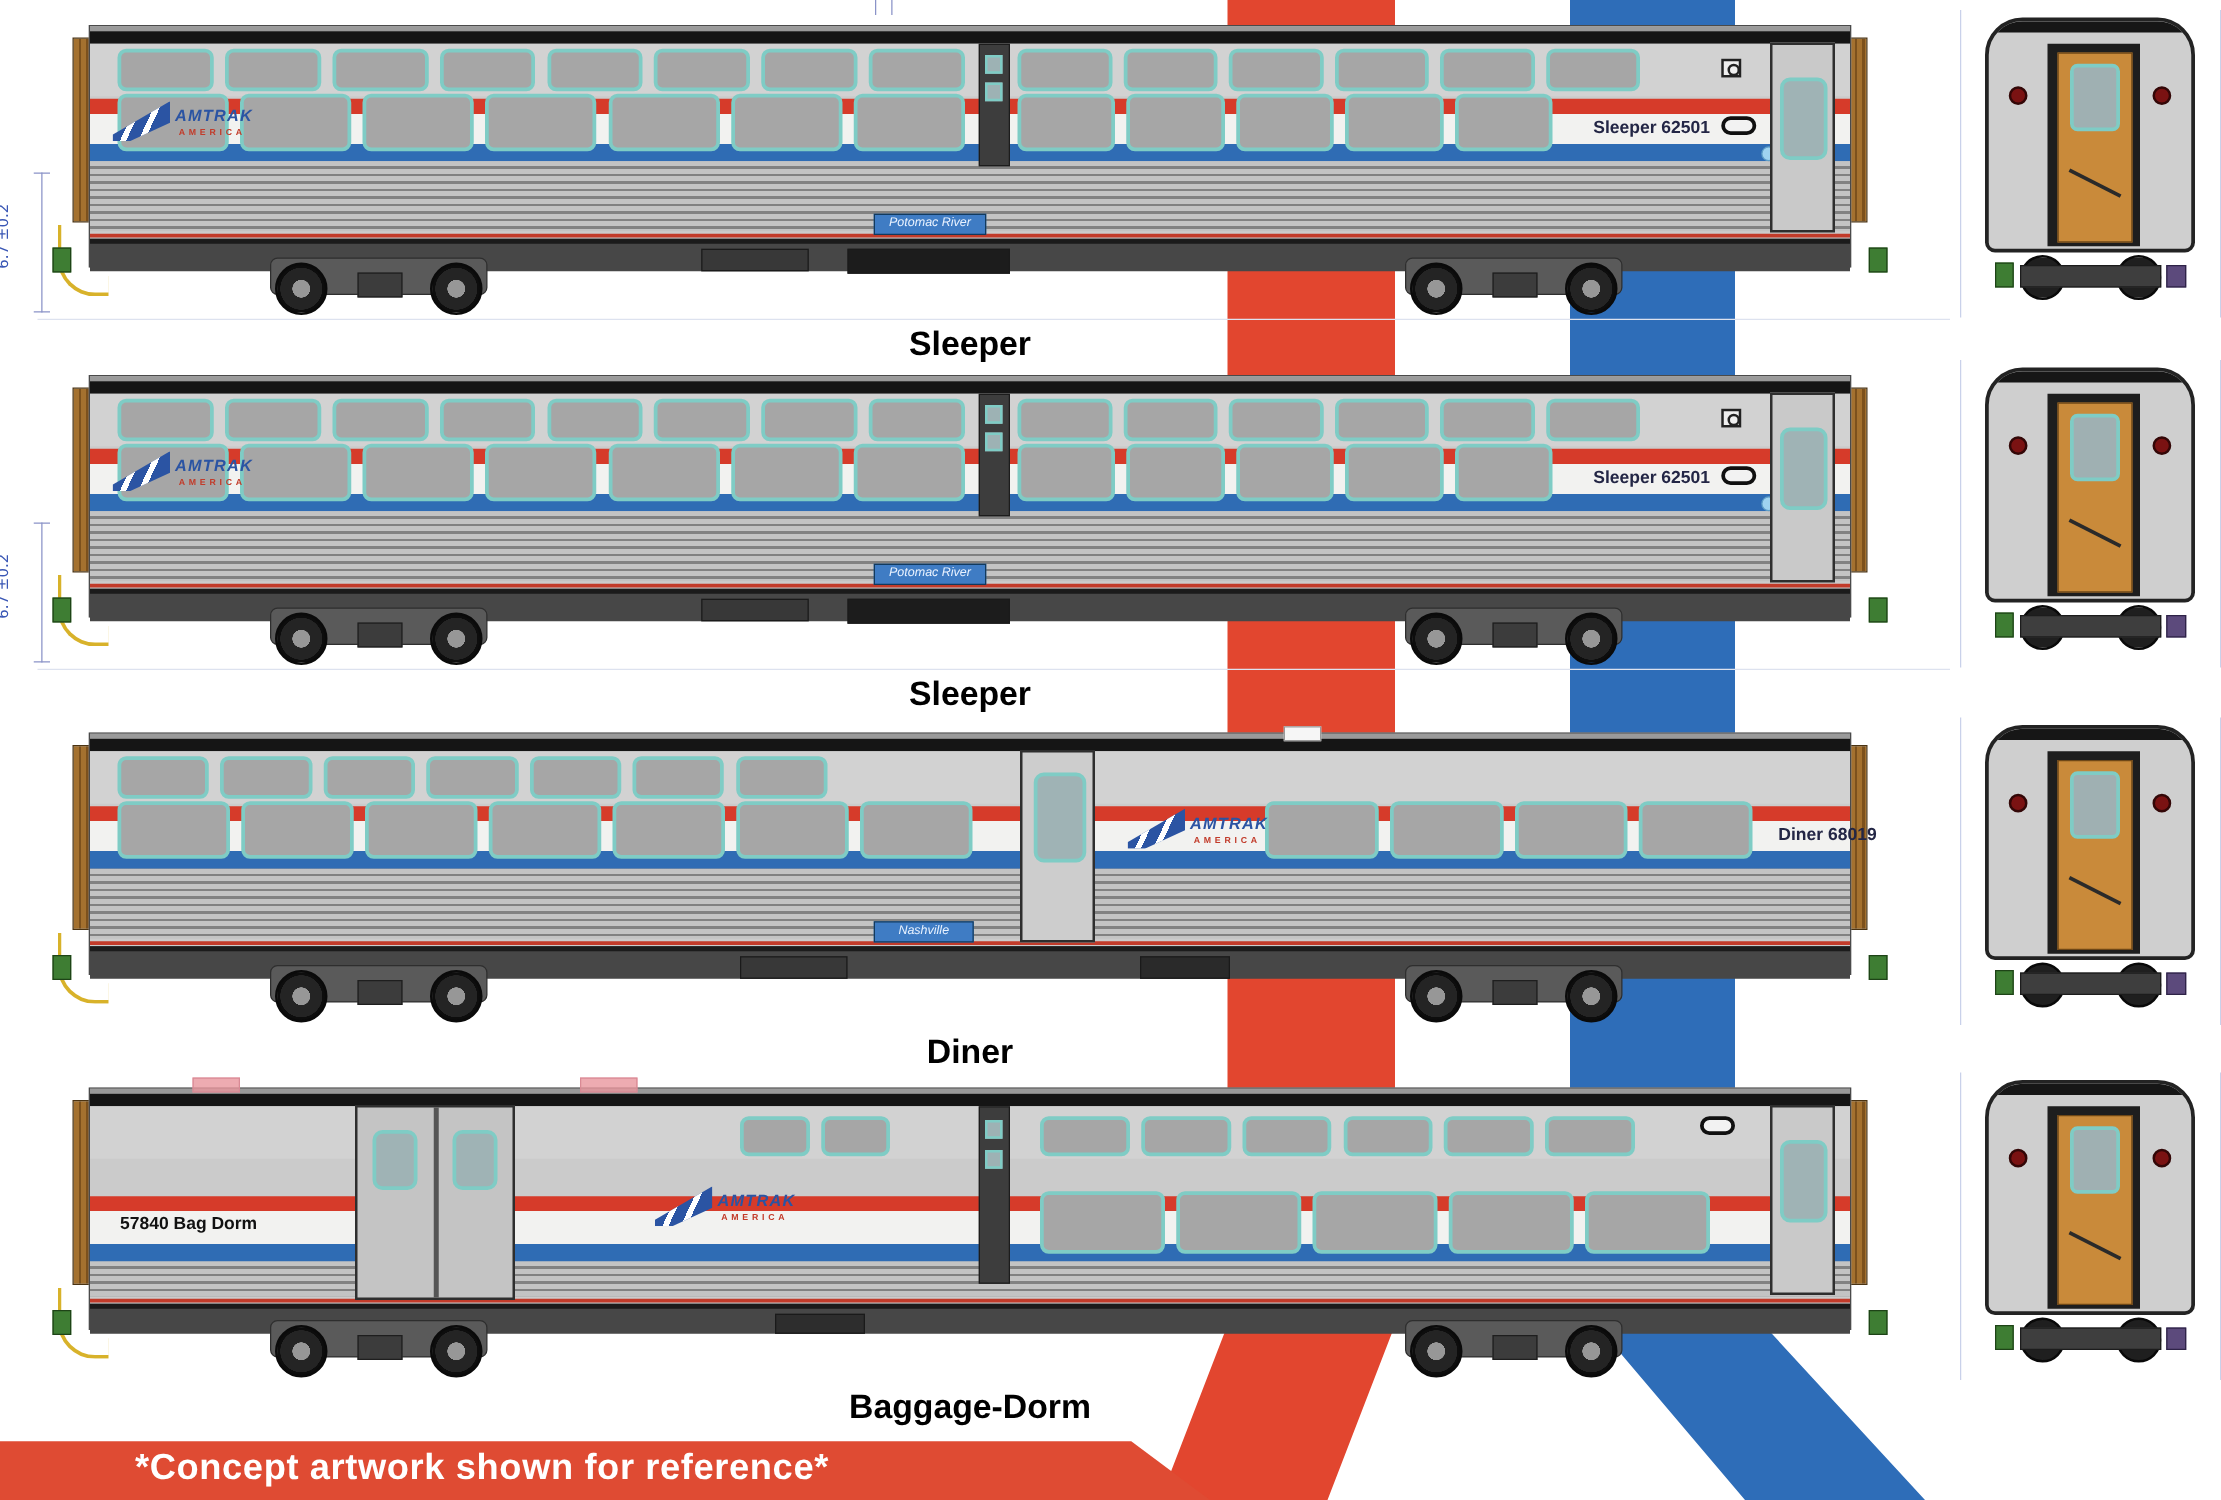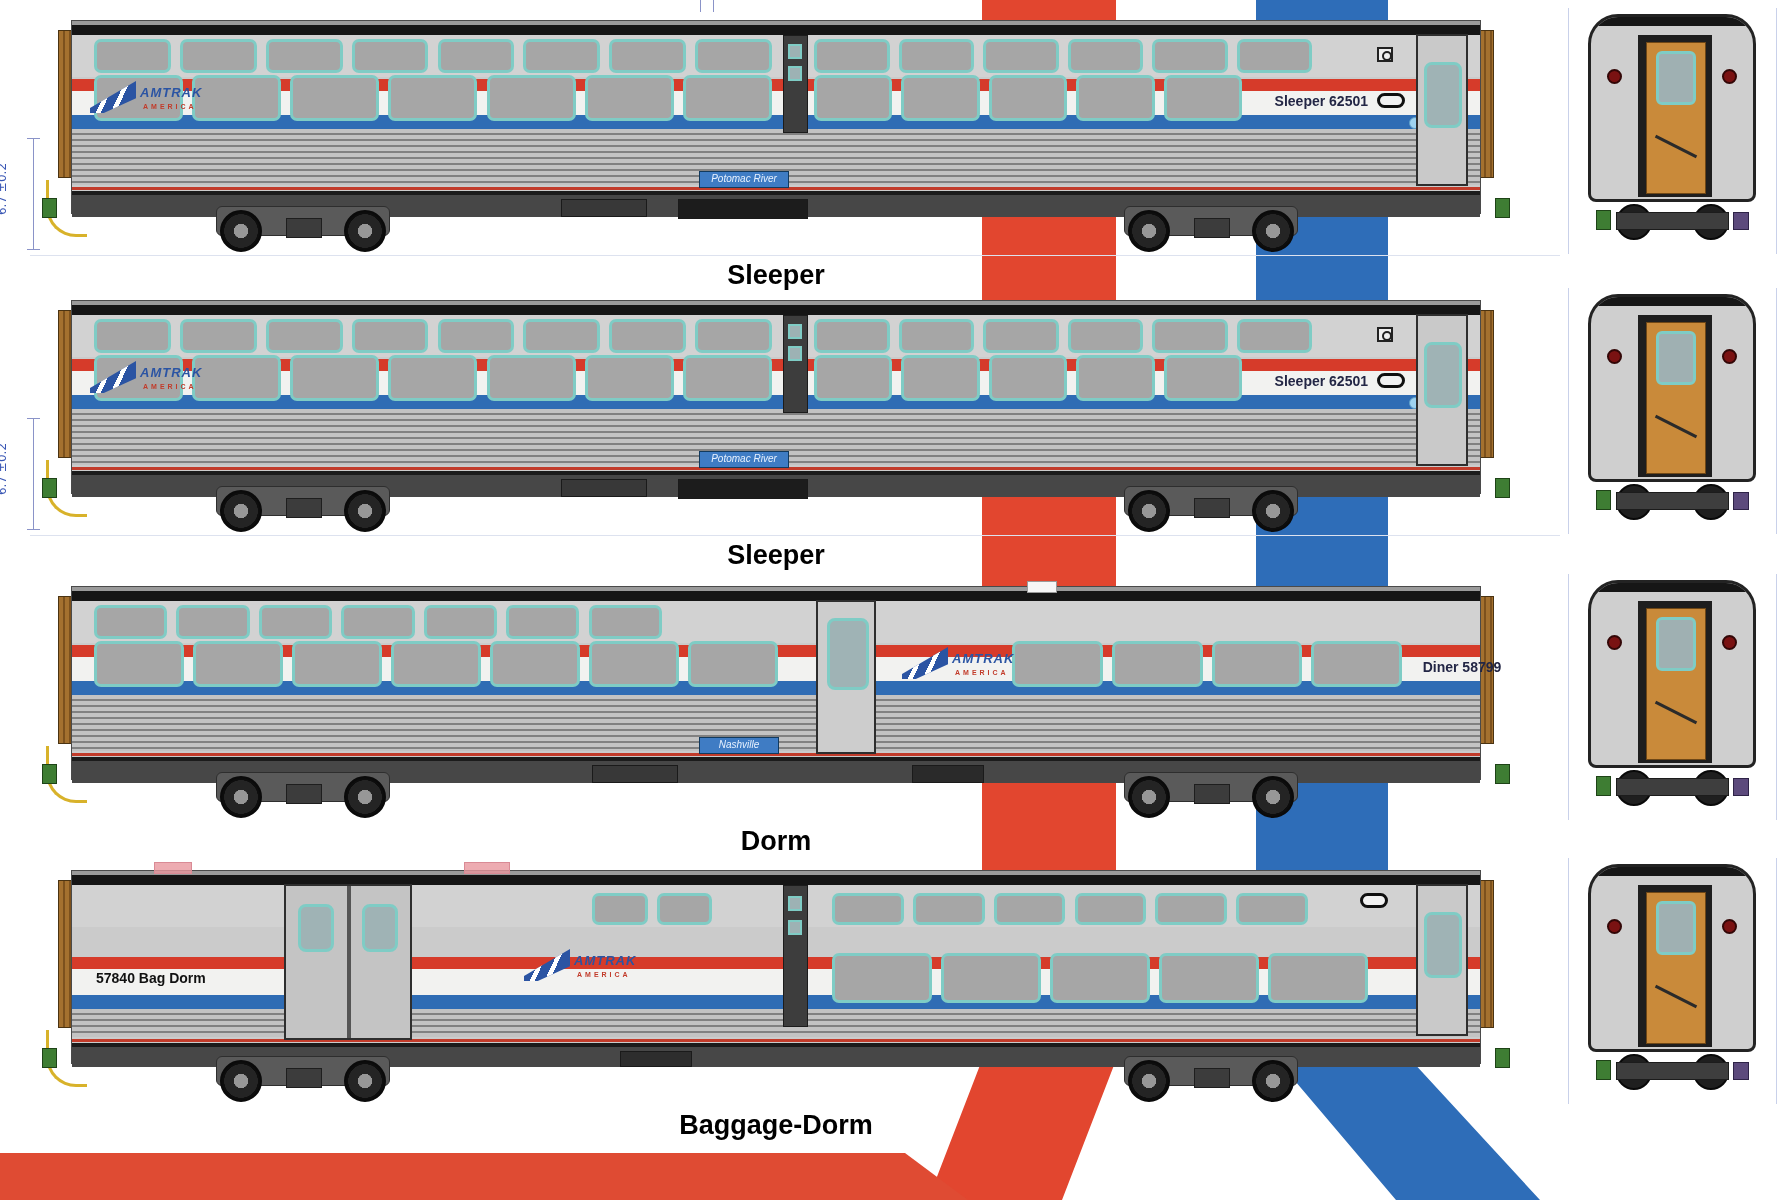--- a/index.html
+++ b/index.html
@@ -70,20 +70,21 @@
 <body>
 
 <div class="canvas">
   <svg class="ribbon" viewBox="0 0 1777 1200" width="1777" height="1200">
     <path d="M982,0 H1116 V1060 L1062,1200 H928 L982,1060 Z" fill="#e2462f"></path>
     <path d="M1256,0 H1388 V1035 L1540,1200 H1396 L1256,1035 Z" fill="#2e6db8"></path>
   </svg>
   <svg class="banner" viewBox="0 0 970 50" width="970" height="50">
     <path d="M0,3 H905 L968,50 H0 Z" fill="#df4b33"></path>
   </svg>
+  <div class="banner-text">*Concept artwork shown for reference*</div>
   <div id="rows">
       <div class="carbox" style="top: 12px;">
         <div class="endpost" style="left: 0px;"></div>
         <div class="endpost" style="right: 0px;"></div>
         <div class="body">
           <div class="roofcap"></div>
           <div class="roof"></div>
           <div class="upperband"></div>
           <div class="stripe" style="top: 58px; height: 50px; background: linear-gradient(rgb(214, 59, 42) 0px, rgb(214, 59, 42) 12px, rgb(242, 242, 240) 12px, rgb(242, 242, 240) 36px, rgb(47, 108, 180) 36px, rgb(47, 108, 180) 100%);"></div>
           <div class="flutes" style="top: 108px; height: 56px;"></div>
@@ -316,40 +317,40 @@
           <div class="twin" style="left: 1239.3px; top: 54px; width: 90.8px; height: 46px;"></div>
           <div class="bigdoor" style="left: 744px; width: 60px; height: 154px; background: rgb(205, 205, 205);">
             <div class="dw" style="left: 9px; top: 16px; width: 42px; height: 72px;"></div>
           </div>
           <div class="amlogo" style="left: 830px; top: 56px;">
             <div class="swoosh"></div>
             <div class="amtext">AMTRAK</div>
             <div class="amsub">AMERICA</div>
           </div>
           <div class="nameplate" style="left: 627px; top: 150px; width: 78px;">Nashville</div>
-          <div class="carnum" style="left: 1335px; top: 72px; width: 110px; text-align: center;">Diner  58799</div>
+          <div class="carnum" style="left: 1335px; top: 72px; width: 110px; text-align: center;">Diner  68019</div>
           <div class="roofbox" style="left: 955px; top: -6px;"></div>
         </div>
         <div class="truck" style="left: 150px;">
           <div class="tframe"></div>
           <div class="wheel" style="left: 12px;"></div>
           <div class="wheel" style="left: 136px;"></div>
           <div class="axlebox"></div>
         </div>
         <div class="truck" style="left: 1058px;">
           <div class="tframe"></div>
           <div class="wheel" style="left: 12px;"></div>
           <div class="wheel" style="left: 136px;"></div>
           <div class="axlebox"></div>
         </div>
         <div class="handrail" style="left: -12px; top: 168px;"></div>
         <div class="greenbox" style="left: -16px; top: 186px;"></div>
         <div class="greenbox" style="right: -16px; top: 186px;"></div>
       </div>
-      <div class="row-label" style="top: 826px;">Dorm</div>
+      <div class="row-label" style="top: 826px;">Diner</div>
       <div class="endbox" style="top: 574px;">
         <div class="eguide" style="left: 0px;"></div>
         <div class="eguide" style="right: 0px;"></div>
         <div class="ebody">
           <div class="eroof"></div>
           <div class="edoorframe">
             <div class="edoor">
               <div class="ewin"></div>
               <div class="ehandle"></div>
             </div>

